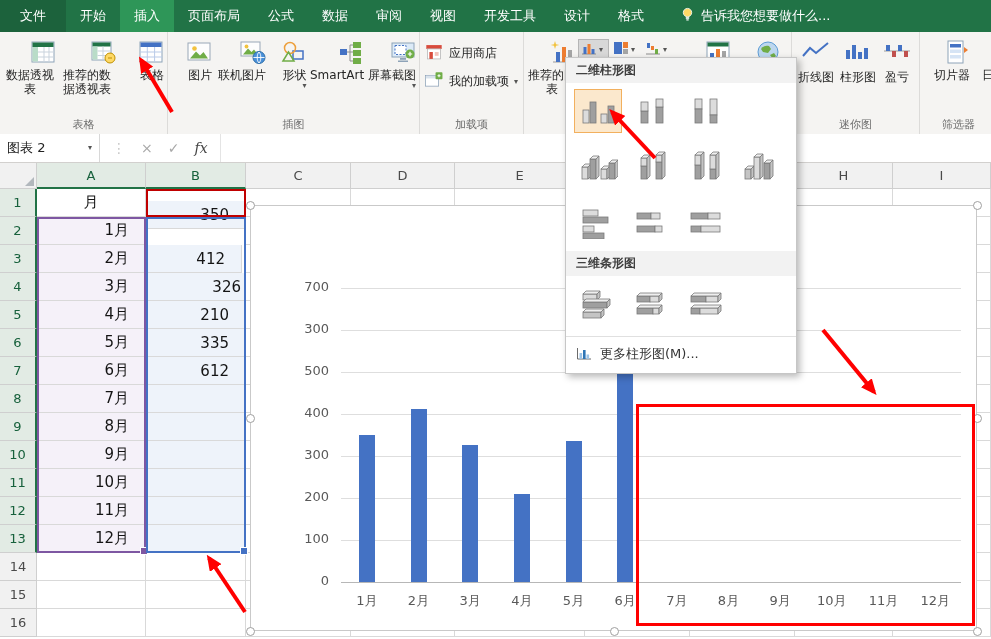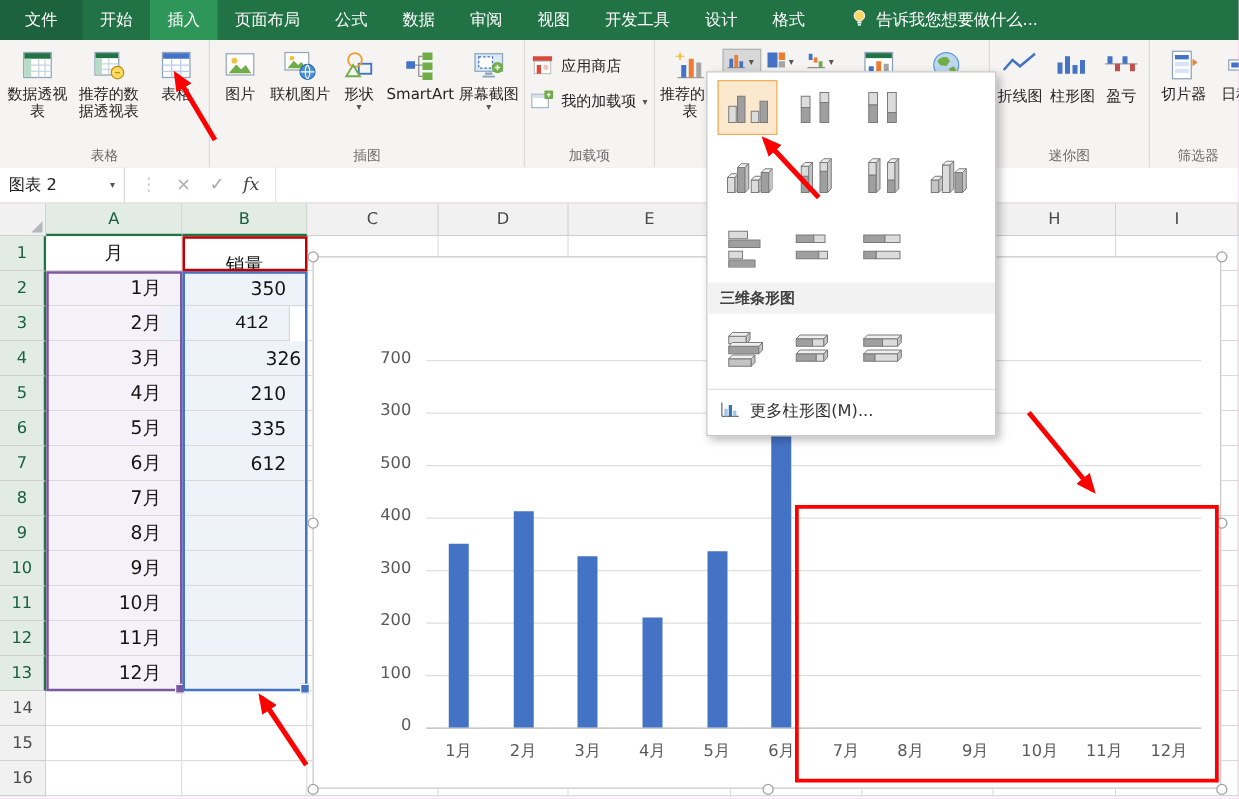--- a/index.html
+++ b/index.html
@@ -1,30 +1,30 @@
 <!DOCTYPE html>
 <html><head>
 <meta charset="utf-8">
 <style>
   html,body{margin:0;padding:0;}
-  .screen{position:relative;width:991px;height:639px;overflow:hidden;background:#f9a8d4;
+  .screen{position:relative;width:991px;height:639px;overflow:hidden;background:#fdba74;
     font-family:"DejaVu Sans","Liberation Sans",sans-serif;color:#222;-webkit-font-smoothing:antialiased;}
   
   .tabbar{position:absolute;left:0;top:0;width:100%;height:32px;background:#217346;display:flex;align-items:stretch;}
   #tab-strip{display:flex;align-items:stretch;}
   .tab{padding:0 14px;display:flex;align-items:center;color:#fff;font-size:13px;cursor:pointer;white-space:nowrap;}
   .tab.file{padding:0 20px;background:#1c623c;}
   .tab.active{background:#2e9658;}
   .tellme{margin-left:22px;display:flex;align-items:center;gap:6px;color:#fff;font-size:13px;white-space:nowrap;}
   
   .ribbon{position:absolute;left:0;top:32px;width:100%;height:102px;background:#f5f4f2;border-bottom:1px solid #d2d0ce;display:flex;}
   .rgroup{position:relative;height:102px;border-right:1px solid #dcdbd9;display:flex;flex-direction:column;flex:0 0 auto;box-sizing:border-box;}
   .rg-content{flex:1;display:flex;align-items:flex-start;padding:3px 3px 0 4px;gap:2px;}
   .rgroup-label{height:17px;text-align:center;font-size:11px;color:#6b6b6b;line-height:15px;overflow:hidden;}
-  .bigbtn{display:flex;flex-direction:column;align-items:center;padding-top:3px;cursor:pointer;}
+  .bigbtn{display:flex;flex-direction:column;align-items:flex-end;padding-top:3px;cursor:pointer;}
   .bigbtn .icon{height:28px;display:flex;align-items:center;justify-content:center;}
   .bigbtn .lbl{font-size:12px;color:#262626;text-align:center;line-height:1.18;margin-top:2px;}
   .dd-arrow{font-size:8px;color:#555;line-height:1;}
   .vstack{display:flex;flex-direction:column;gap:5px;padding-top:7px;}
   .smallbtn{display:flex;align-items:center;gap:5px;font-size:12px;color:#262626;cursor:pointer;white-space:nowrap;}
   .mini{display:grid;grid-template-columns:repeat(3,31px);grid-auto-rows:21px;gap:1px;padding-top:4px;}
   .minibtn{display:flex;align-items:center;gap:2px;padding:1px 2px;cursor:pointer;border:1px solid transparent;}
   .minibtn.pressed{background:#d8d8d8;border-color:#b5b5b5;}
   .sparkbtn{width:40px;display:flex;flex-direction:column;align-items:center;padding-top:6px;cursor:pointer;}
   .sparkbtn .lbl{font-size:12px;color:#262626;margin-top:4px;white-space:nowrap;}
@@ -462,30 +462,30 @@
         <div class="cell center" style="position: absolute; left: 37px; top: 26px; width: 109px; height: 28px;">月</div>
         <div class="cell center" style="position: absolute; left: 146px; top: 36px; width: 100px; height: 28px;">销量</div>
         <div class="cell" style="position: absolute; left: 246px; top: 26px; width: 105px; height: 28px;"></div>
         <div class="cell" style="position: absolute; left: 351px; top: 26px; width: 104px; height: 28px;"></div>
         <div class="cell" style="position: absolute; left: 455px; top: 26px; width: 130px; height: 28px;"></div>
         <div class="cell" style="position: absolute; left: 585px; top: 26px; width: 105px; height: 28px;"></div>
         <div class="cell" style="position: absolute; left: 690px; top: 26px; width: 105px; height: 28px;"></div>
         <div class="cell" style="position: absolute; left: 795px; top: 26px; width: 98px; height: 28px;"></div>
         <div class="cell" style="position: absolute; left: 893px; top: 26px; width: 98px; height: 28px;"></div>
         <div class="cell right tint-purple" style="position: absolute; left: 37px; top: 54px; width: 109px; height: 28px;">1月</div>
-        <div class="cell tint-blue right" style="position: absolute; left: 146px; top: 54px; width: 100px; height: 28px;">350</div>
+        <div class="cell tint-blue right" style="position: absolute; left: 146px; top: 38px; width: 100px; height: 28px;">350</div>
         <div class="cell" style="position: absolute; left: 246px; top: 54px; width: 105px; height: 28px;"></div>
         <div class="cell" style="position: absolute; left: 351px; top: 54px; width: 104px; height: 28px;"></div>
         <div class="cell" style="position: absolute; left: 455px; top: 54px; width: 130px; height: 28px;"></div>
         <div class="cell" style="position: absolute; left: 585px; top: 54px; width: 105px; height: 28px;"></div>
         <div class="cell" style="position: absolute; left: 690px; top: 54px; width: 105px; height: 28px;"></div>
         <div class="cell" style="position: absolute; left: 795px; top: 54px; width: 98px; height: 28px;"></div>
         <div class="cell" style="position: absolute; left: 893px; top: 54px; width: 98px; height: 28px;"></div>
         <div class="cell right tint-purple" style="position: absolute; left: 37px; top: 82px; width: 109px; height: 28px;">2月</div>
-        <div class="cell tint-blue right" style="position: absolute; left: 132px; top: 82px; width: 100px; height: 28px; font-family: Liberation Mono, monospace;">412</div>
+        <div class="cell tint-blue right" style="position: absolute; left: 142px; top: 82px; width: 100px; height: 28px;">412</div>
         <div class="cell" style="position: absolute; left: 246px; top: 82px; width: 105px; height: 28px;"></div>
         <div class="cell" style="position: absolute; left: 351px; top: 82px; width: 104px; height: 28px;"></div>
         <div class="cell" style="position: absolute; left: 455px; top: 82px; width: 130px; height: 28px;"></div>
         <div class="cell" style="position: absolute; left: 585px; top: 82px; width: 105px; height: 28px;"></div>
         <div class="cell" style="position: absolute; left: 690px; top: 82px; width: 105px; height: 28px;"></div>
         <div class="cell" style="position: absolute; left: 795px; top: 82px; width: 98px; height: 28px;"></div>
         <div class="cell" style="position: absolute; left: 893px; top: 82px; width: 98px; height: 28px;"></div>
         <div class="cell right tint-purple" style="position: absolute; left: 37px; top: 110px; width: 109px; height: 28px;">3月</div>
         <div class="cell tint-blue right" style="position: absolute; left: 146px; top: 110px; width: 112px; height: 28px;">326</div>
         <div class="cell" style="position: absolute; left: 246px; top: 110px; width: 105px; height: 28px;"></div>
@@ -656,20 +656,21 @@
       <span class="chandle" style="left:-5px;top:208px"></span>
       <span class="chandle" style="left:722px;top:208px"></span>
       <span class="chandle" style="left:-5px;top:421px"></span>
       <span class="chandle" style="left:359px;top:421px"></span>
       <span class="chandle" style="left:722px;top:421px"></span>
     </div>
   </div>
 
   <div class="dropdown">
     <div id="dd-sections">
+        <div class="dd-h">二维柱形图</div>
         <div class="dd-r">
           <div class="dd-i sel">
             <svg width="40" height="32" viewBox="0 0 40 32">
               <rect x="5" y="15" width="6" height="13" fill="#dcdcdc" stroke="#7a7a7a" stroke-width="0.8"></rect>
               <rect x="12" y="7" width="6" height="21" fill="#9f9f9f" stroke="#7a7a7a" stroke-width="0.8"></rect>
               <rect x="23" y="19" width="6" height="9" fill="#dcdcdc" stroke="#7a7a7a" stroke-width="0.8"></rect>
               <rect x="30" y="11" width="6" height="17" fill="#9f9f9f" stroke="#7a7a7a" stroke-width="0.8"></rect>
             </svg>
           </div>
           <div class="dd-i">

